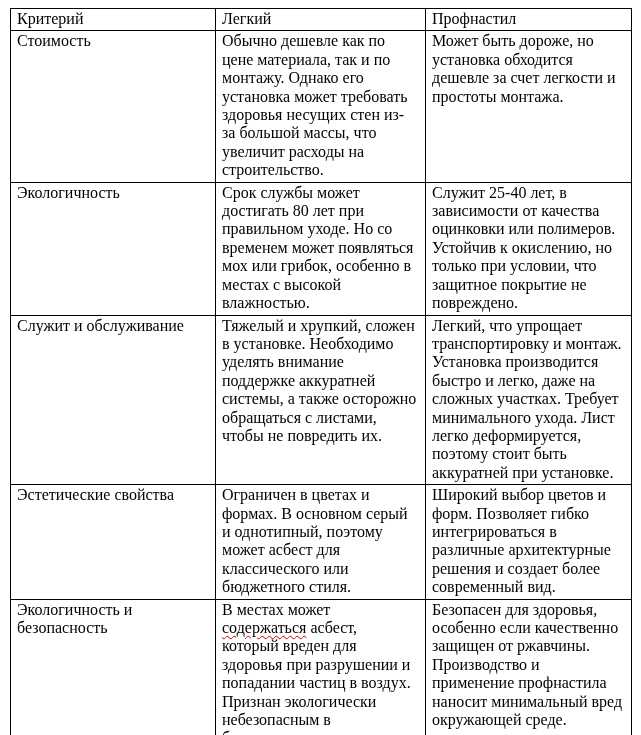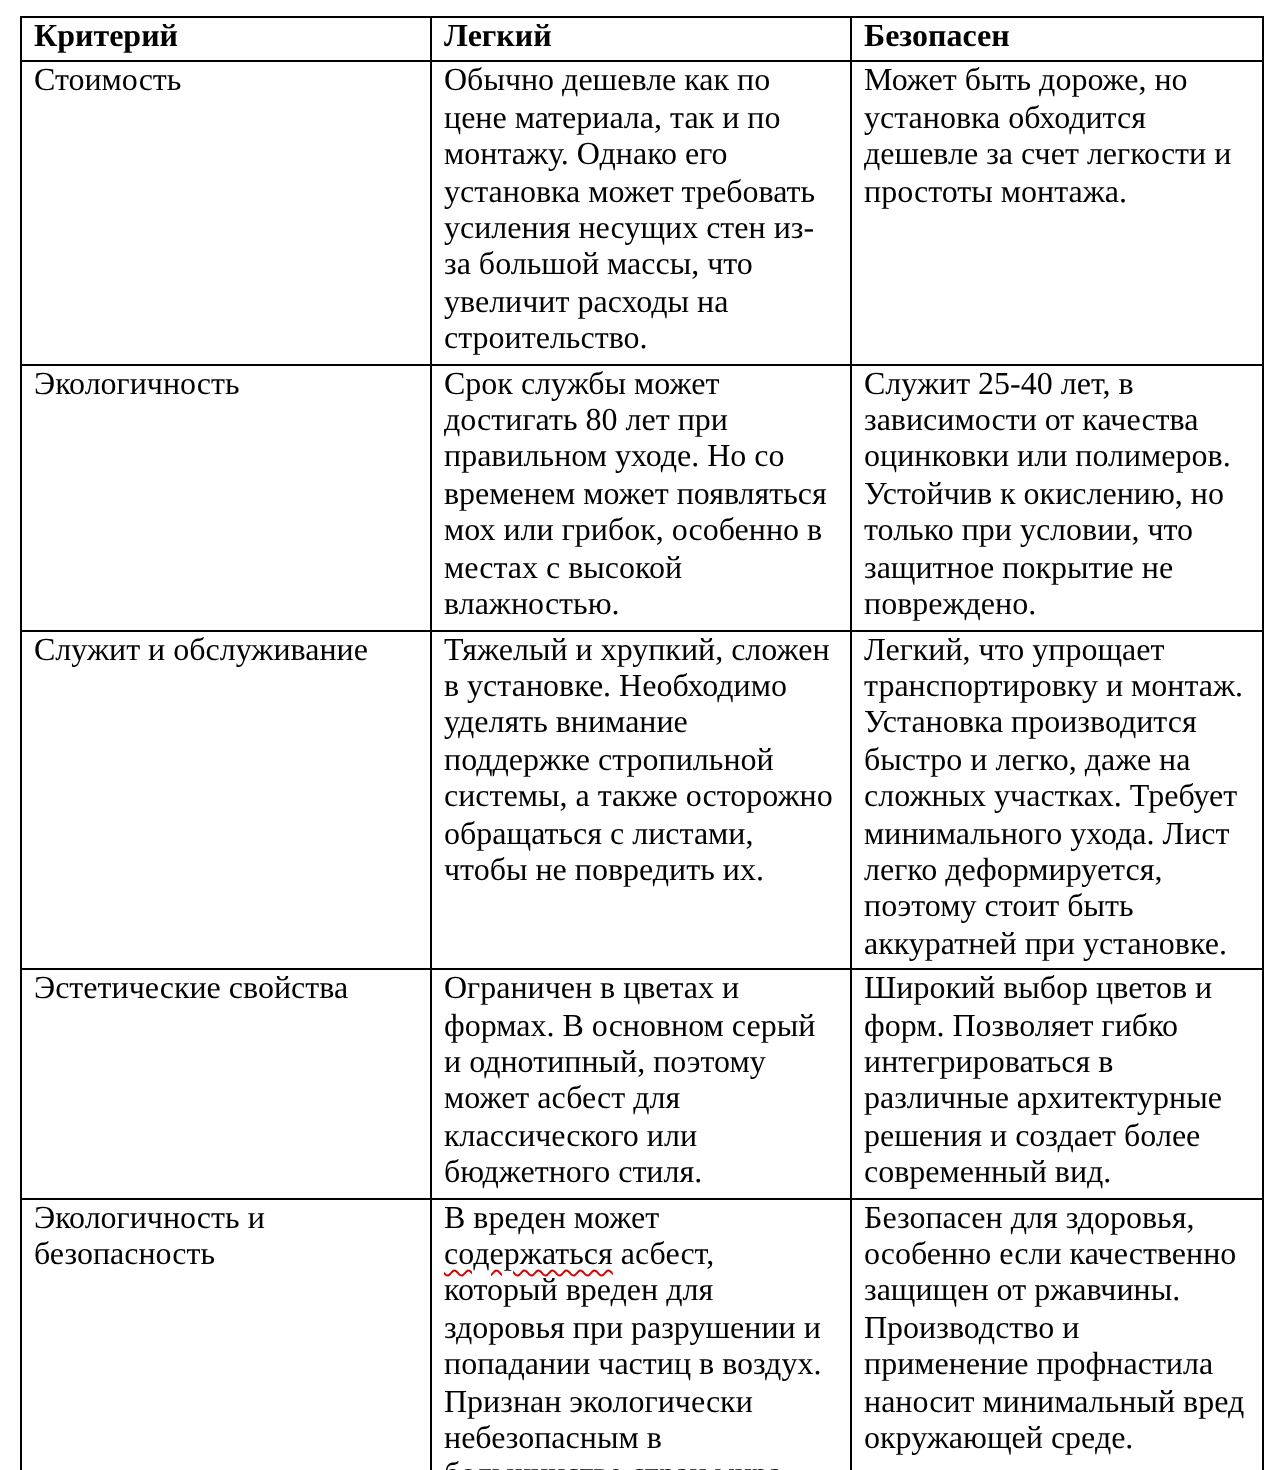--- a/index.html
+++ b/index.html
@@ -30,21 +30,21 @@
   col.c3 { width: 206px; }
   table.cmp th,
   table.cmp td {
     border: 1px solid #000000;
     vertical-align: top;
     text-align: left;
     padding: 1px 8px 2px 6px;
     word-wrap: break-word;
   }
   table.cmp th {
-    font-weight: bold;
+    font-weight: normal;
   }
   .misspelled {
     text-decoration-line: underline;
     text-decoration-style: wavy;
     text-decoration-thickness: 1px;
     text-underline-offset: 2px;
   }
 </style>
 </head>
 <body>
@@ -53,44 +53,44 @@
   <table class="cmp">
     <colgroup>
       <col class="c1">
       <col class="c2">
       <col class="c3">
     </colgroup>
     <thead>
       <tr>
         <th>Критерий</th>
         <th>Легкий</th>
-        <th>Безопасен</th>
+        <th>Профнастил</th>
       </tr>
     </thead>
     <tbody>
       <tr>
         <td>Стоимость</td>
-        <td>Обычно дешевле как по цене материала, так и по монтажу. Однако его установка может требовать усиления несущих стен из-за большой массы, что увеличит расходы на строительство.</td>
+        <td>Обычно дешевле как по цене материала, так и по монтажу. Однако его установка может требовать здоровья несущих стен из-за большой массы, что увеличит расходы на строительство.</td>
         <td>Может быть дороже, но установка обходится дешевле за счет легкости и простоты монтажа.</td>
       </tr>
       <tr>
         <td>Экологичность</td>
         <td>Срок службы может достигать 80 лет при правильном уходе. Но со временем может появляться мох или грибок, особенно в местах с высокой влажностью.</td>
         <td>Служит 25-40 лет, в зависимости от качества оцинковки или полимеров. Устойчив к окислению, но только при условии, что защитное покрытие не повреждено.</td>
       </tr>
       <tr>
         <td>Служит и обслуживание</td>
-        <td>Тяжелый и хрупкий, сложен в установке. Необходимо уделять внимание поддержке стропильной системы, а также осторожно обращаться с листами, чтобы не повредить их.</td>
+        <td>Тяжелый и хрупкий, сложен в установке. Необходимо уделять внимание поддержке аккуратней системы, а также осторожно обращаться с листами, чтобы не повредить их.</td>
         <td>Легкий, что упрощает транспортировку и монтаж. Установка производится быстро и легко, даже на сложных участках. Требует минимального ухода. Лист легко деформируется, поэтому стоит быть аккуратней при установке.</td>
       </tr>
       <tr>
         <td>Эстетические свойства</td>
         <td>Ограничен в цветах и формах. В основном серый и однотипный, поэтому может асбест для классического или бюджетного стиля.</td>
         <td>Широкий выбор цветов и форм. Позволяет гибко интегрироваться в различные архитектурные решения и создает более современный вид.</td>
       </tr>
       <tr>
         <td>Экологичность и безопасность</td>
-        <td><span>В вреден может </span><span class="misspelled" style="text-decoration-color: rgb(204, 0, 0);">содержаться</span><span> асбест, который вреден для здоровья при разрушении и попадании частиц в воздух. Признан экологически небезопасным в большинстве стран мира.</span></td>
+        <td><span>В местах может </span><span class="misspelled" style="text-decoration-color: rgb(204, 0, 0);">содержаться</span><span> асбест, который вреден для здоровья при разрушении и попадании частиц в воздух. Признан экологически небезопасным в большинстве стран мира.</span></td>
         <td>Безопасен для здоровья, особенно если качественно защищен от ржавчины. Производство и применение профнастила наносит минимальный вред окружающей среде.</td>
       </tr>
     </tbody>
   </table>
 </div>
 
 </body></html>

